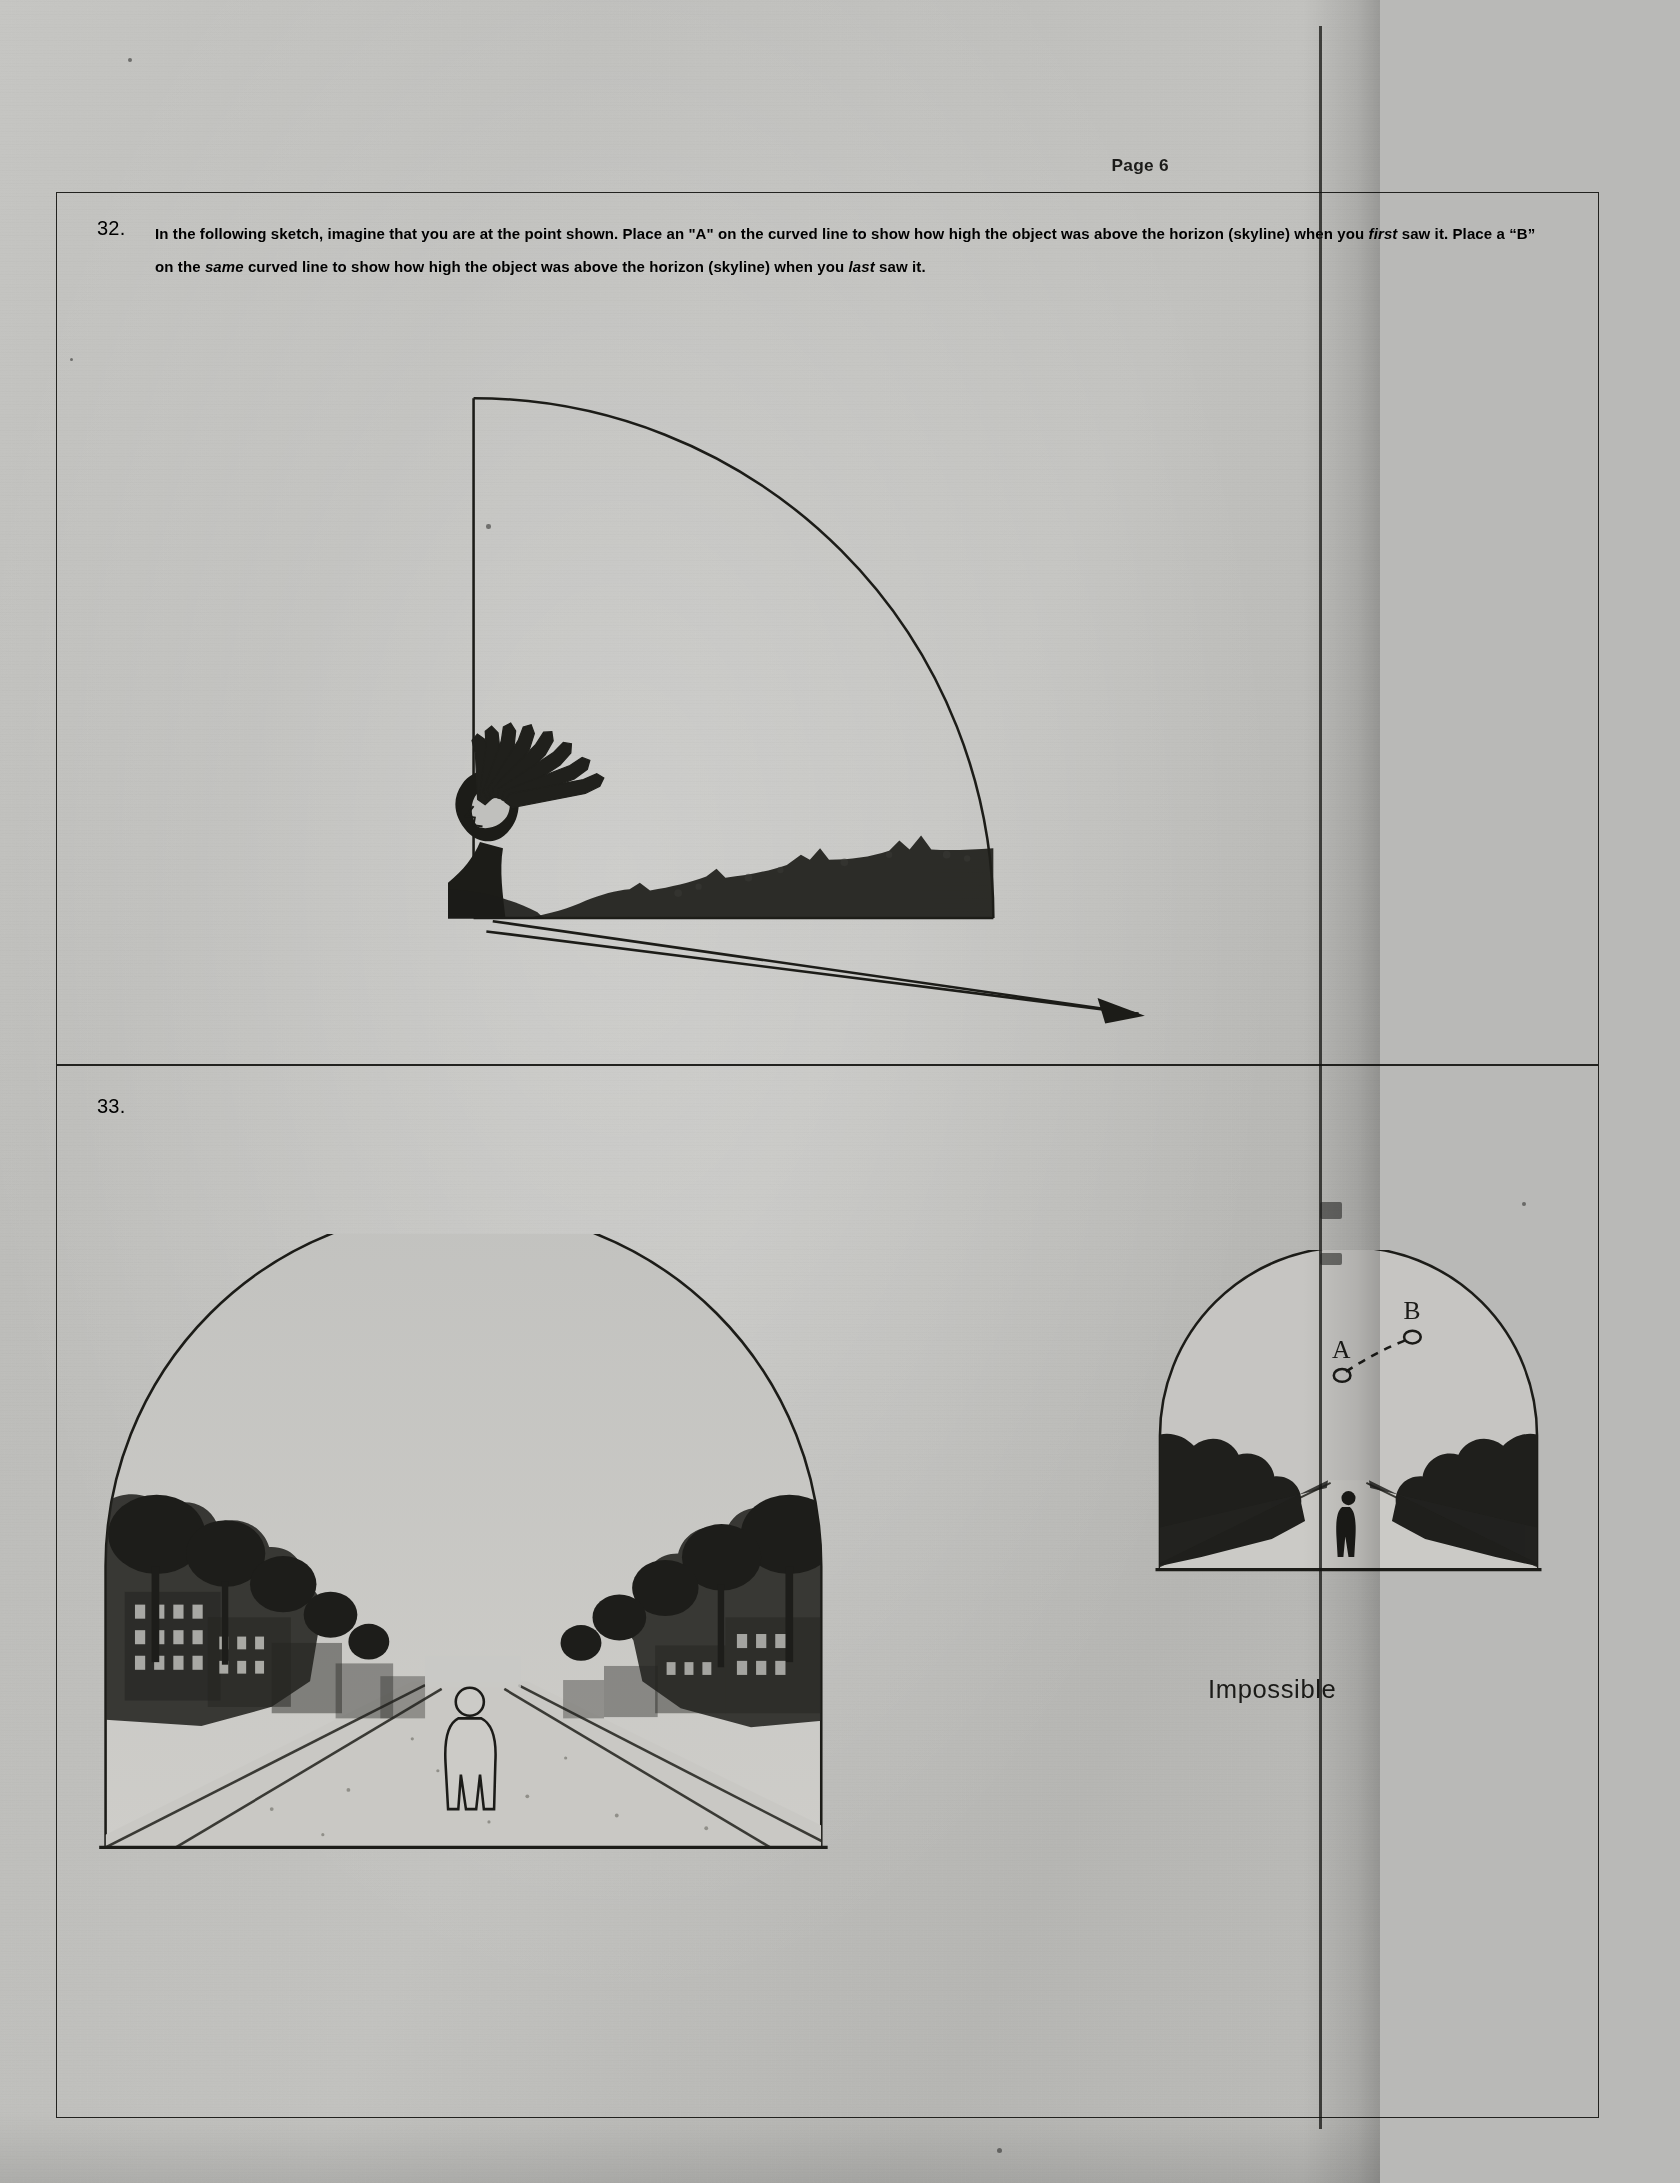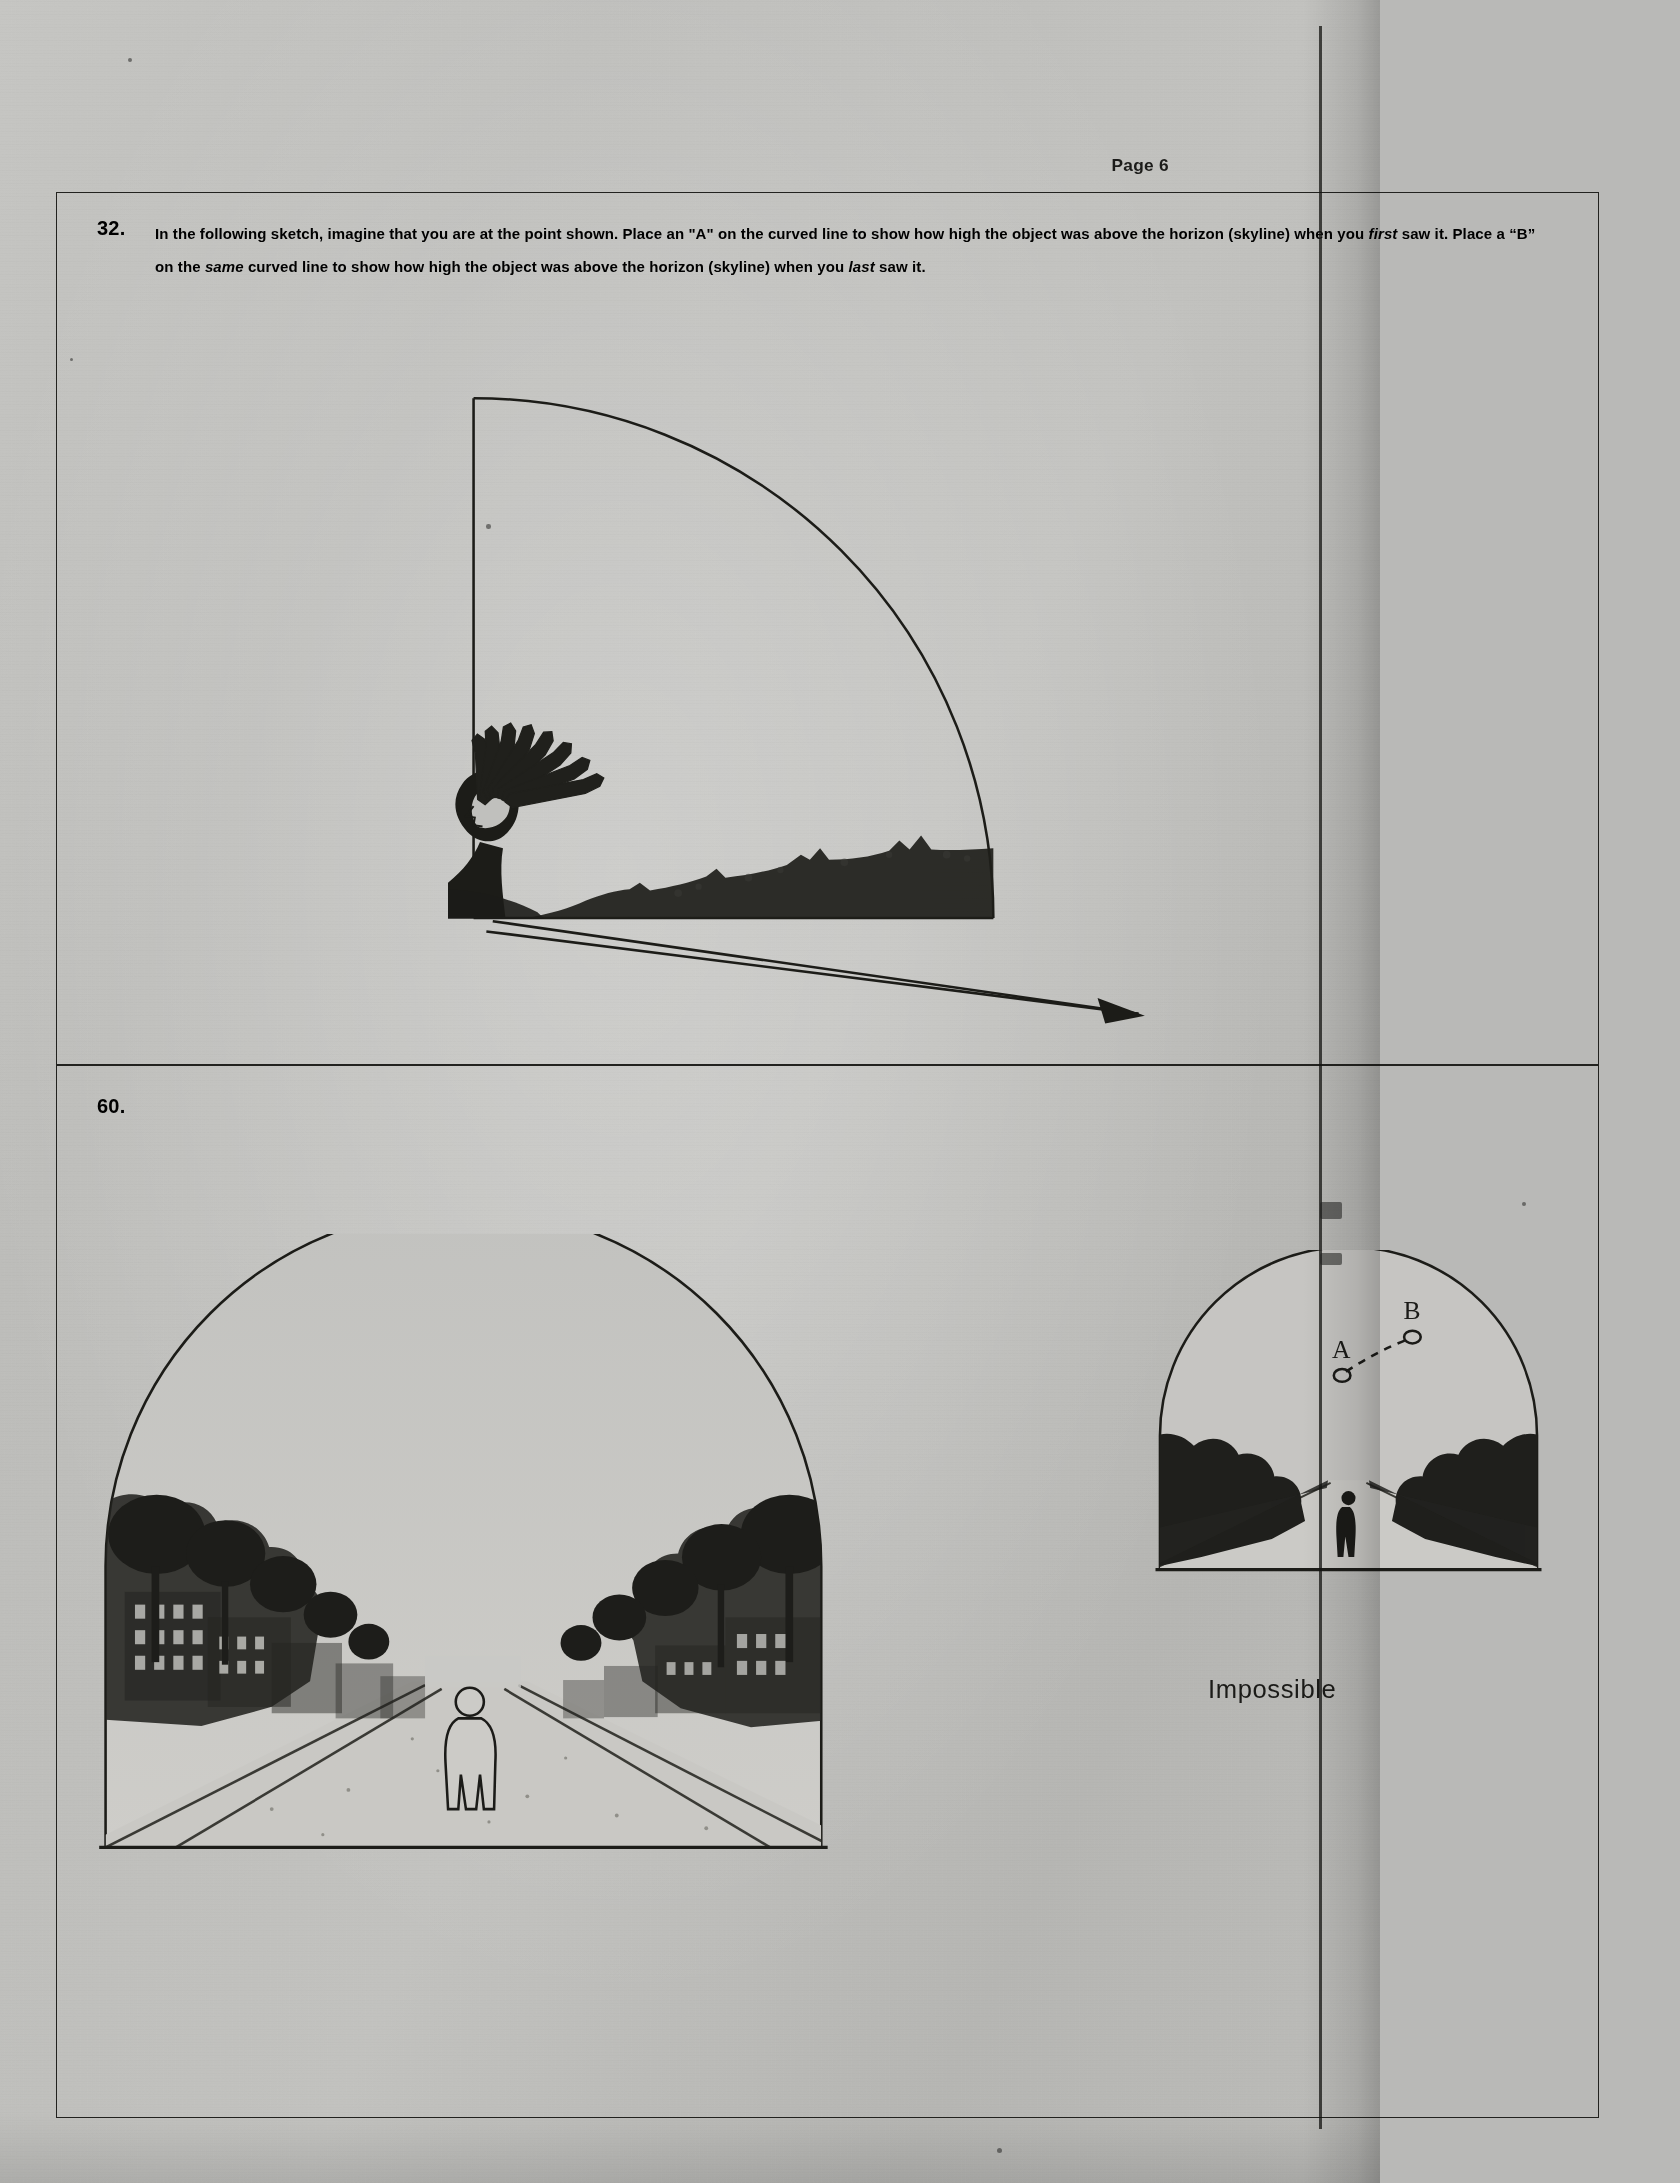--- a/index.html
+++ b/index.html
@@ -87,21 +87,21 @@
     position: absolute;
     left: 56px;
     top: 1064px;
     width: 1543px;
     height: 1.9px;
     background: #22221f;
   }
   .q-num {
     position: absolute;
     font-size: 20px;
-    font-weight: bold;
+    font-weight: normal;
     letter-spacing: 0.2px;
   }
   .q-text {
     position: absolute;
     font-size: 15px;
     line-height: 33px;
     font-weight: bold;
     letter-spacing: 0.1px;
   }
   .q-text i { font-style: italic; }
@@ -158,21 +158,21 @@
   <div class="grain"></div>
 
   <div class="page-number">Page 6</div>
 
   <div class="frame"></div>
   <div class="divider"></div>
 
   <div class="q-num" style="left: 97px; top: 217px;">32.</div>
   <div class="q-text" id="q32-text-holder" style="left: 155px; top: 217px; width: 1400px;">In the following sketch, imagine that you are at the point shown.  Place an "A" on the curved line to show how high the object was above the horizon (skyline) when you <i>first</i> saw it.  Place a “B” on the <i>same</i> curved line to show how high the object was above the horizon (skyline) when you <i>last</i> saw it.</div>
 
-  <div class="q-num" id="q33-num" style="left: 97px; top: 1095px;">60.</div>
+  <div class="q-num" id="q33-num" style="left: 97px; top: 1095px;">33.</div>
 
   <div class="fig32">
     <svg width="748" height="646" viewBox="0 0 1170 1010">
       <g fill="none" stroke="#1c1c18" stroke-width="4">
 
         <path d="M 40 22 L 40 835"></path>
 
         <path d="M 40 22 A 813 813 0 0 1 853 835"></path>
 
         <path d="M 40 835 L 853 835"></path>

